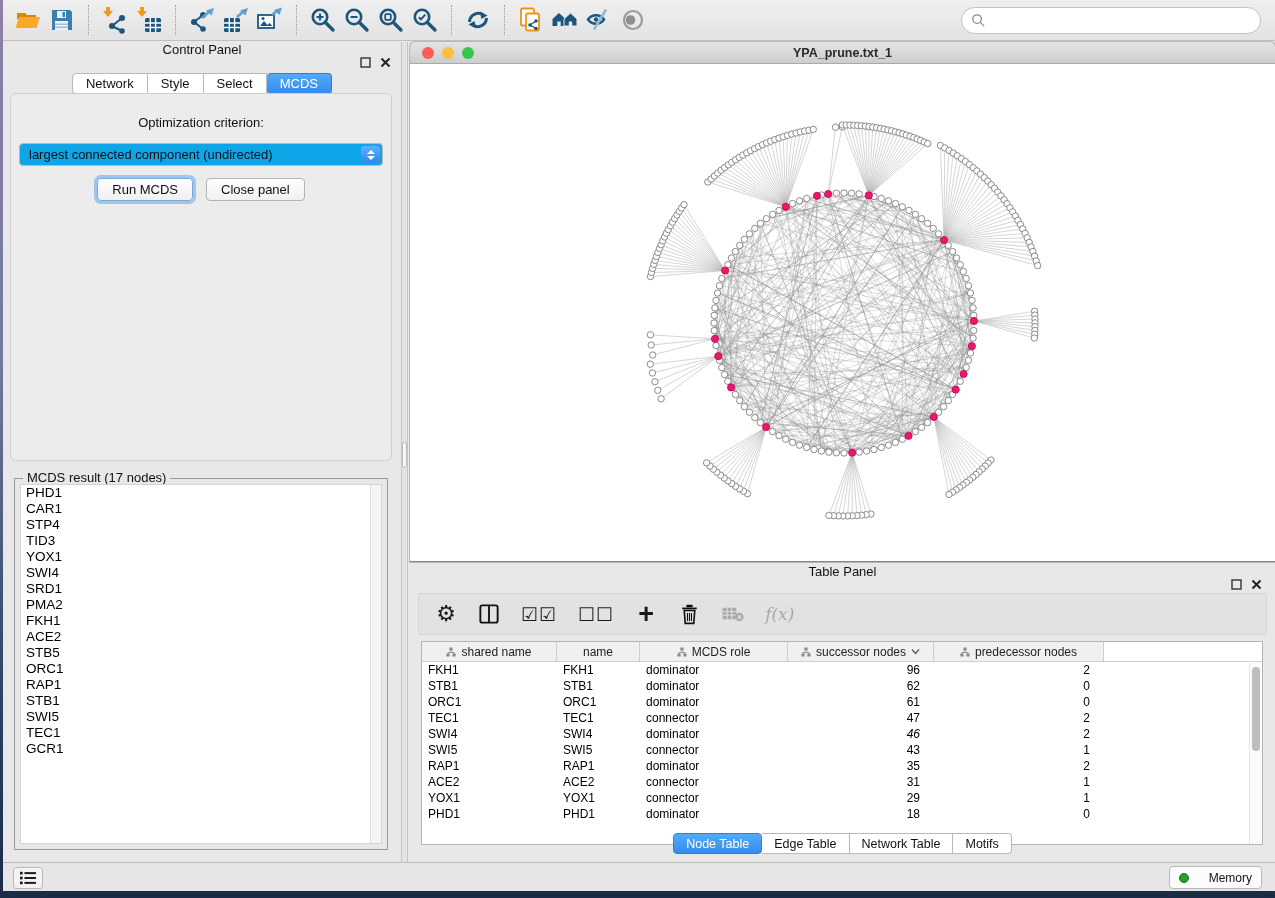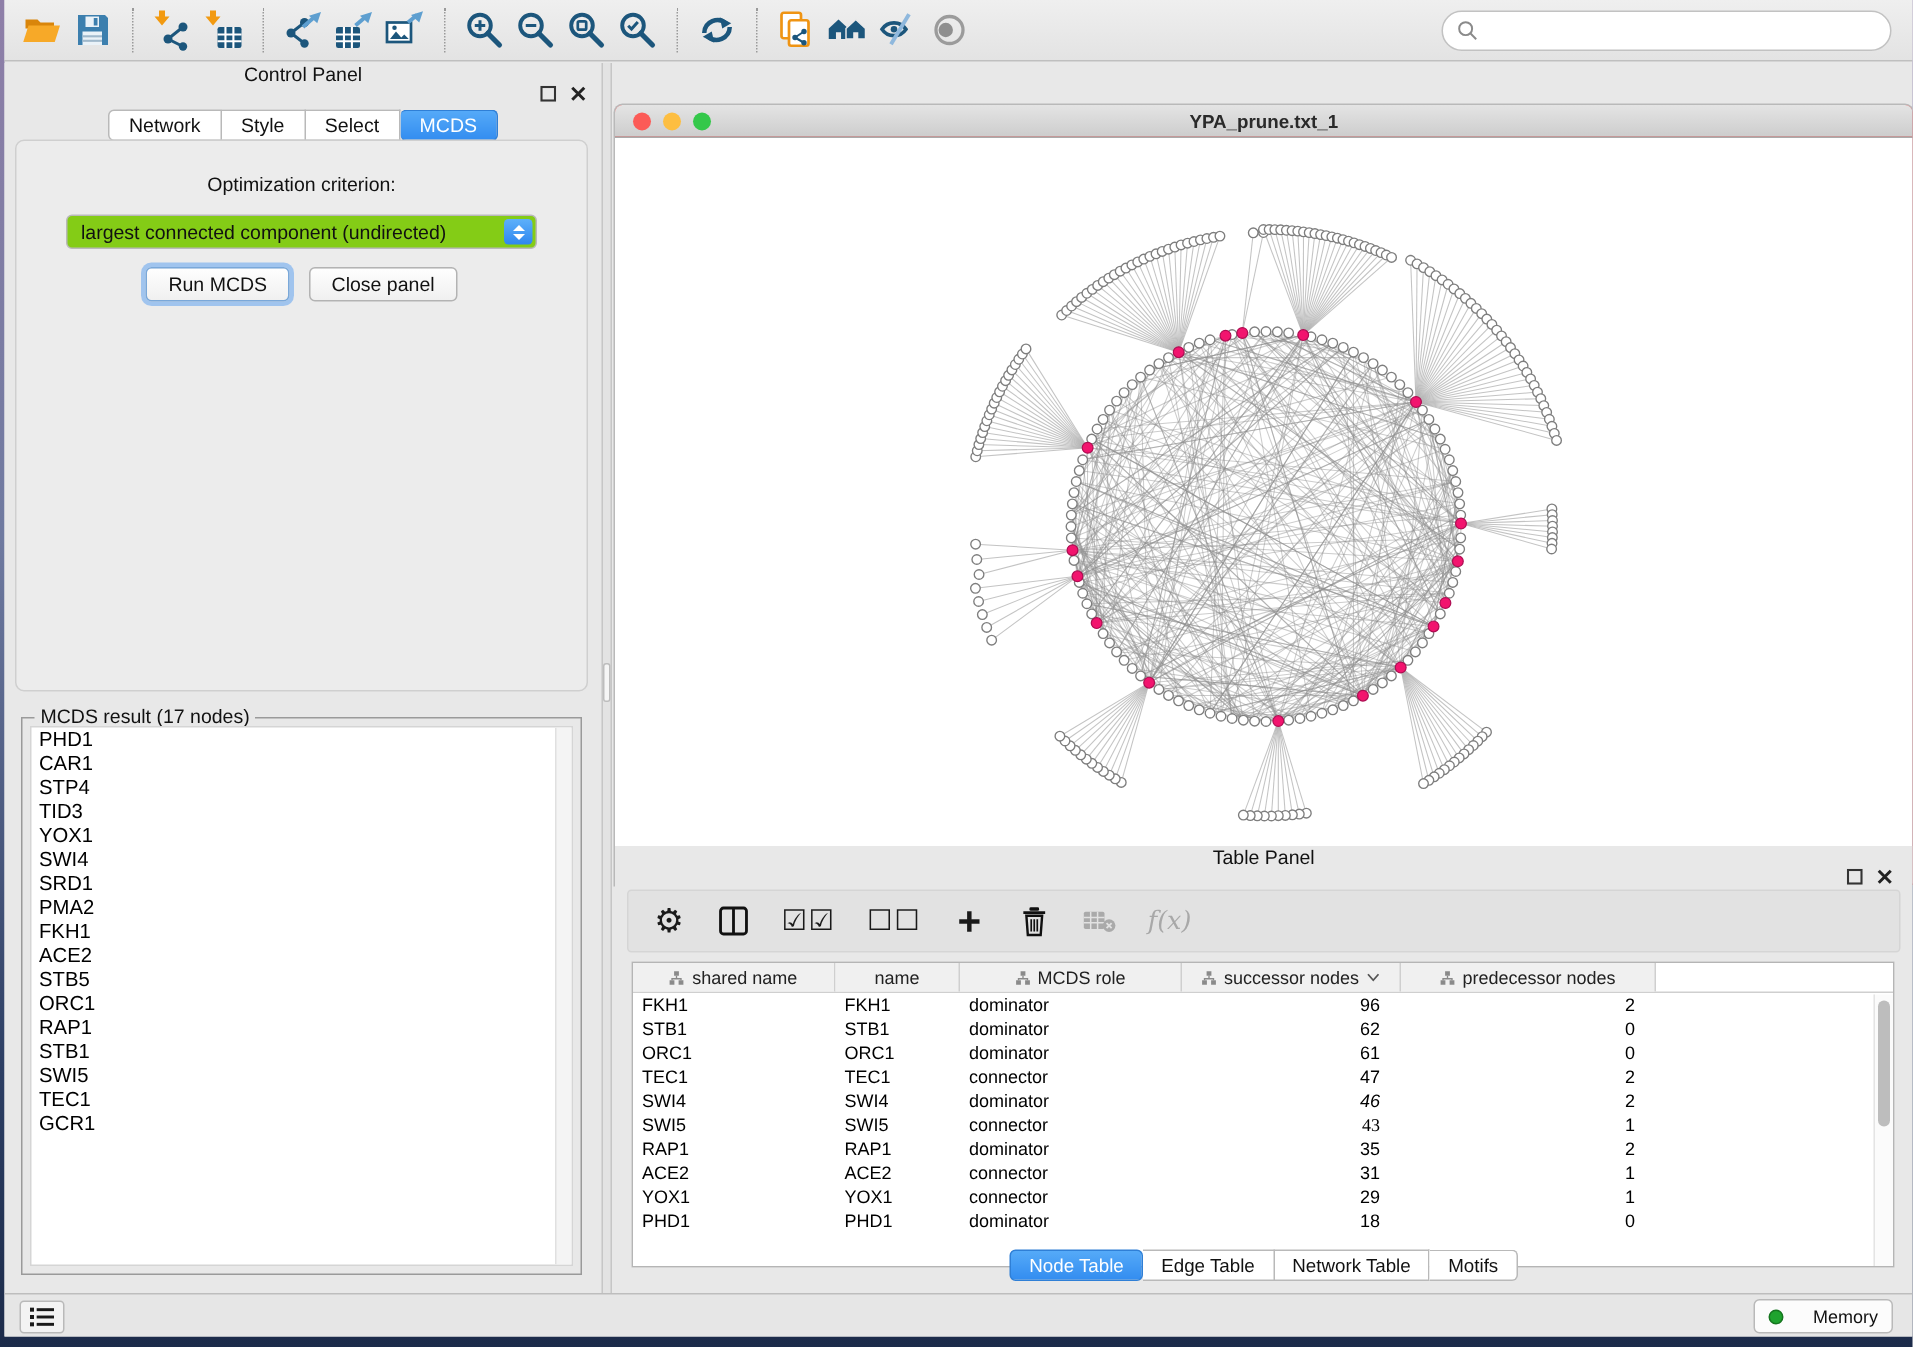--- a/index.html
+++ b/index.html
@@ -31,21 +31,21 @@
   .ctrl-tabs { display:flex; justify-content:center; margin-top:7px; height:21px; }
   .ctab { height:21px; padding:0 13px; display:flex; align-items:center; background:#fff;
     border:1px solid #b9b9b9; border-left:none; font-size:13px; color:#111; }
   .ctab:first-child { border-left:1px solid #b9b9b9; border-radius:4px 0 0 4px; }
   .ctab:last-child { border-radius:0 4px 4px 0; }
   .ctab.sel { background:linear-gradient(#55aaf8,#338df0); border-color:#2f7fd6; color:#fff; border-radius:4px; }
 
   .mcds-pane { position:absolute; left:7px; right:9px; top:51px; height:368px;
     background:#ececec; border:1px solid #cfcfcf; border-radius:6px; }
   .opt-label { text-align:center; margin-top:21px; font-size:13px; color:#111; }
-  .criterion { width:314px; height:23px; margin:13px auto 0; background:#84cc16; border:1px solid #b9b9b9;
+  .criterion { width:364px; height:23px; margin:13px auto 0; background:#0ea5e9; border:1px solid #b9b9b9;
     border-radius:4px; display:flex; align-items:center; font-size:13px; color:#111; padding-left:9px; position:relative; }
   .stepper { position:absolute; right:2px; top:2px; width:19px; height:17px; border-radius:3px;
     background:linear-gradient(#5db0fa,#2f87ef); display:flex; flex-direction:column; align-items:center; justify-content:center; gap:2px; }
   .tri-up { width:0; height:0; border-left:4px solid transparent; border-right:4px solid transparent; border-bottom:4px solid #fff; }
   .tri-dn { width:0; height:0; border-left:4px solid transparent; border-right:4px solid transparent; border-top:4px solid #fff; }
   .btn-row { display:flex; justify-content:center; gap:13px; margin-top:12px; }
   .pbtn { height:23px; padding:0 14px; background:linear-gradient(#fefefe,#f0f0f0); border:1px solid #b3b3b3;
     border-radius:4px; font-size:13px; color:#111; display:flex; align-items:center; }
   .pbtn.focus { box-shadow:0 0 0 3px rgba(110,170,240,.6); border-color:#7aa8d9; }
 
@@ -55,22 +55,22 @@
   .result-scroll { position:absolute; top:0; bottom:0; right:0; width:11px; background:#f4f4f4; border-left:1px solid #e0e0e0; }
   .ritem { font-size:13.5px; line-height:16px; padding-left:5px; color:#000; }
 
   
   .vsplit { position:absolute; left:398px; width:7px; top:42px; bottom:29px; background:#e3e3e3;
     border-left:1px solid #c6c6c6; border-right:1px solid #c6c6c6; }
   .vsplit .grip { position:absolute; top:400px; left:0; width:5px; height:26px; background:#f6f6f6;
     border:1px solid #bdbdbd; border-radius:2px; }
 
   
-  .net-window { position:absolute; left:407px; right:0; top:42px; height:520px; background:#ef4444;
-    border-radius:5px 5px 0 0; overflow:hidden; box-shadow:0 0 0 1px #b9b9b9;margin-top:28px; }
+  .net-window { position:absolute; left:407px; right:0; top:42px; height:520px; background:#14b8a6;
+    border-radius:5px 5px 0 0; overflow:hidden; box-shadow:0 0 0 1px #b9b9b9; }
   .net-titlebar { height:22px; background:linear-gradient(#e4e4e4,#cdcdcd); border-bottom:1px solid #aaa;
     display:flex; align-items:center; position:relative; }
   .lights { display:flex; gap:8px; margin-left:12px; }
   .light { width:12px; height:12px; border-radius:50%; }
   .net-title { position:absolute; left:0; right:0; text-align:center; font-size:12.5px; font-weight:700; color:#2a2a2a; }
   #net-svg { display:block; width:868px; height:497px; background:#fff; }
 
   
   .table-panel { position:absolute; left:407px; right:0; top:564px; bottom:29px; background:#e8e8e8; }
   .tp-toolbar { position:absolute; left:8px; right:8px; top:29px; height:42px; background:#e2e2e2;
@@ -1306,21 +1306,21 @@
             <div class="td" style="width: 135px;">SWI4</div>
             <div class="td" style="width: 83px;">SWI4</div>
             <div class="td" style="width: 148px;">dominator</div>
             <div class="td right" style="width: 146px; font-style: italic;">46</div>
             <div class="td right" style="width: 170px;">2</div>
           </div>
           <div class="trow">
             <div class="td" style="width: 135px;">SWI5</div>
             <div class="td" style="width: 83px;">SWI5</div>
             <div class="td" style="width: 148px;">connector</div>
-            <div class="td right" style="width: 146px; font-family: Liberation Serif, serif;">43</div>
+            <div class="td right" style="width: 146px;">43</div>
             <div class="td right" style="width: 170px;">1</div>
           </div>
           <div class="trow">
             <div class="td" style="width: 135px;">RAP1</div>
             <div class="td" style="width: 83px;">RAP1</div>
             <div class="td" style="width: 148px;">dominator</div>
             <div class="td right" style="width: 146px;">35</div>
             <div class="td right" style="width: 170px;">2</div>
           </div>
           <div class="trow">

